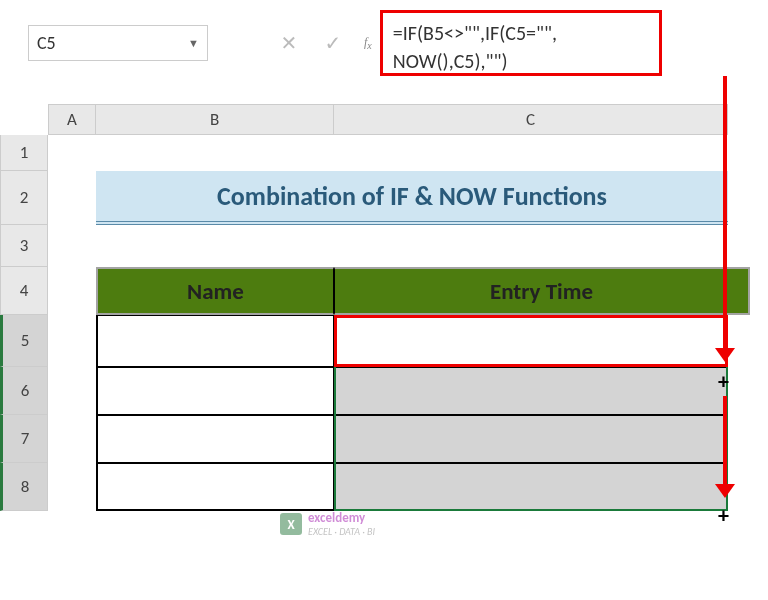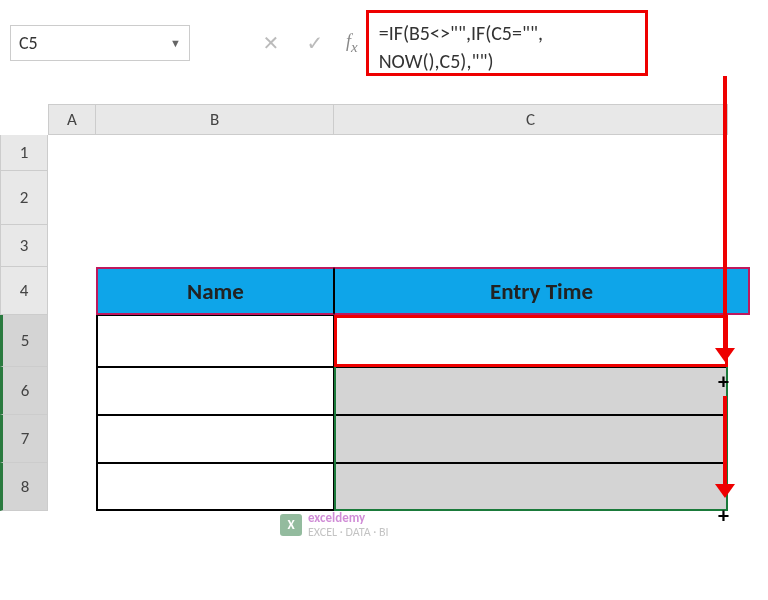--- a/index.html
+++ b/index.html
@@ -1,23 +1,23 @@
 <!DOCTYPE html>
 <html><head>
   <meta charset="utf-8">
   <style>
     * { box-sizing: border-box; margin: 0; padding: 0; }
     body { font-family: Calibri, Arial, sans-serif; background: #fff; width: 768px; height: 600px; position: relative; overflow: hidden; }
     
-    .top-bar { display: flex; align-items: center; padding: 10px 10px; gap: 8px; }
+    .top-bar { display: flex; align-items: center; padding: 10px 16px; gap: 8px; margin-left: 12px; }
     .name-box { width: 180px; height: 36px; border: 1px solid #ccc; background: #fff; display: flex; align-items: center; padding: 0 8px; font-size: 18px; color: #333; justify-content: space-between; }
     .name-box .dd { color: #666; font-size: 11px; }
     .fn-controls { display: flex; align-items: center; gap: 18px; margin-left: 60px; }
     .fn-btn { width: 26px; height: 26px; display: flex; align-items: center; justify-content: center; font-size: 20px; color: #bbb; }
-    .fx { font-style: italic; font-family: 'Times New Roman', serif; color: #888; font-size: 18px; }
+    .fx { font-style: italic; font-family: 'Times New Roman', serif; color: #888; font-size: 12px; }
     .formula-bar { border: 3px solid #e00; padding: 6px 10px; font-size: 20px; line-height: 1.4; color: #333; width: 282px; height: 66px; }
     
     .grid-area { position: relative; margin-top: 18px; }
     .col-headers { display: flex; margin-left: 48px; }
     .col-h { background: #e8e8e8; border: 1px solid #ccc; border-left: none; text-align: center; font-size: 17px; color: #444; padding: 4px 0; }
     .col-h:first-child { border-left: 1px solid #ccc; }
     .col-a { width: 48px; }
     .col-b { width: 238px; }
     .col-c { width: 394px; }
     
@@ -25,21 +25,21 @@
     .row-headers { width: 48px; }
     .row-h { background: #e8e8e8; border: 1px solid #ccc; border-top: none; text-align: center; font-size: 17px; color: #444; display: flex; align-items: center; justify-content: center; }
     .row-h.sel { background: #d4d4d4; border-left: 3px solid #2a7a3f; }
     .r1 { height: 36px; } .r2 { height: 54px; } .r3 { height: 42px; } .r4 { height: 48px; }
     .r5 { height: 52px; } .r6 { height: 48px; } .r7 { height: 48px; } .r8 { height: 48px; }
     
     .sheet { position: relative; width: 680px; }
     
     .title-cell { position: absolute; left: 48px; top: 36px; width: 632px; height: 54px; background: #cfe5f2; border-bottom: 4px double #5a8aa8; display: flex; align-items: center; justify-content: center; font-size: 26px; font-weight: bold; color: #2a5a7a; }
     
-    .table-hdr { position: absolute; top: 132px; height: 48px; background: #0ea5e9; border: 2px solid #be185d; display: flex; align-items: center; justify-content: center; font-size: 23px; font-weight: bold; color: #222; }
+    .table-hdr { position: absolute; top: 132px; height: 48px; background: #4d7c0f; border: 2px solid #a3a3a3; display: flex; align-items: center; justify-content: center; font-size: 23px; font-weight: bold; color: #222; }
     .hdr-b { left: 48px; width: 238px; border-right: 1px solid #000; }
     .hdr-c { left: 286px; width: 416px; border-left: 1px solid #000; }
     
     .data-cell { position: absolute; border: 1px solid #000; background: #fff; }
     .db { left: 48px; width: 238px; border-left-width: 2px; }
     .dc { left: 286px; width: 394px; border-right-width: 2px; }
     .dr5 { top: 180px; height: 52px; } .dr6 { top: 232px; height: 48px; }
     .dr7 { top: 280px; height: 48px; } .dr8 { top: 328px; height: 48px; border-bottom-width: 2px; }
     
     .c5-sel { border: 3px solid #e00 !important; z-index: 5; }
@@ -49,21 +49,21 @@
     .red-arrow-v { position: absolute; left: 723px; top: 76px; width: 4px; height: 280px; background: #e00; z-index: 10; }
     .red-arrow-head1 { position: absolute; left: 715px; top: 348px; width: 0; height: 0; border-left: 10px solid transparent; border-right: 10px solid transparent; border-top: 14px solid #e00; z-index: 10; }
     .cross1 { position: absolute; left: 718px; top: 368px; font-size: 22px; color: #000; font-weight: bold; z-index: 10; }
     .red-arrow-v2 { position: absolute; left: 723px; top: 396px; width: 4px; height: 92px; background: #e00; z-index: 10; }
     .red-arrow-head2 { position: absolute; left: 715px; top: 484px; width: 0; height: 0; border-left: 10px solid transparent; border-right: 10px solid transparent; border-top: 14px solid #e00; z-index: 10; }
     .cross2 { position: absolute; left: 718px; top: 502px; font-size: 22px; color: #000; font-weight: bold; z-index: 10; }
     
     .watermark { position: absolute; left: 280px; top: 510px; display: flex; align-items: center; gap: 6px; opacity: 0.5; font-size: 13px; }
     .wm-icon { width: 22px; height: 22px; background: #2a7a3f; border-radius: 3px; display: flex; align-items: center; justify-content: center; color: #fff; font-size: 13px; font-weight: bold; }
     .wm-text { color: #a21caf; font-weight: bold; }
-    .wm-sub { font-size: 12px; color: #888; display: block; }
+    .wm-sub { font-size: 10px; color: #888; display: block; font-style: italic; }
   </style>
 </head>
 <body>
 
 <div class="top-bar">
   <div class="name-box">
     <span>C5</span>
     <span class="dd">▼</span>
   </div>
   <div class="fn-controls">
@@ -87,20 +87,21 @@
       <div class="row-h r1">1</div>
       <div class="row-h r2">2</div>
       <div class="row-h r3">3</div>
       <div class="row-h r4">4</div>
       <div class="row-h r5 sel">5</div>
       <div class="row-h r6 sel">6</div>
       <div class="row-h r7 sel">7</div>
       <div class="row-h r8 sel">8</div>
     </div>
     <div class="sheet">
+      <div class="title-cell">Combination of IF &amp; NOW Functions</div>
       <div class="table-hdr hdr-b">Name</div>
       <div class="table-hdr hdr-c">Entry Time</div>
 
       <div class="data-cell db dr5"></div>
       <div class="data-cell dc dr5 c5-sel"></div>
       <div class="data-cell db dr6"></div>
       <div class="data-cell dc dr6"></div>
       <div class="data-cell db dr7"></div>
       <div class="data-cell dc dr7"></div>
       <div class="data-cell db dr8"></div>

